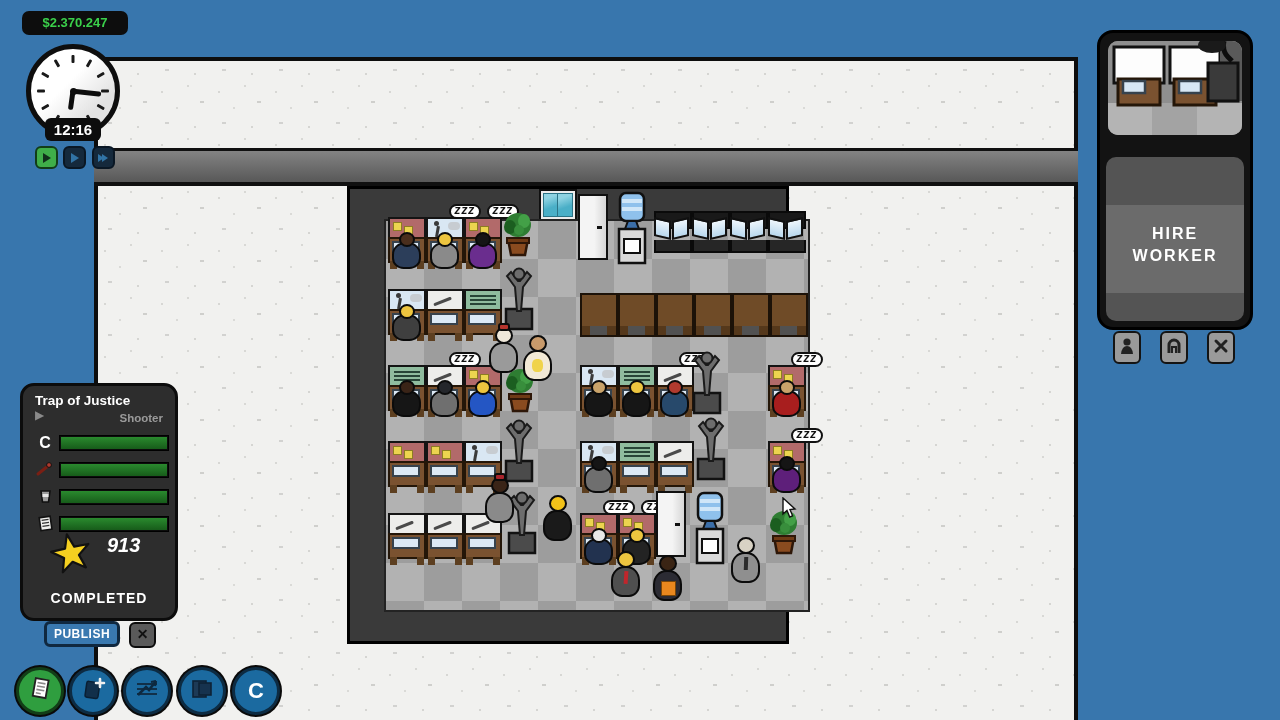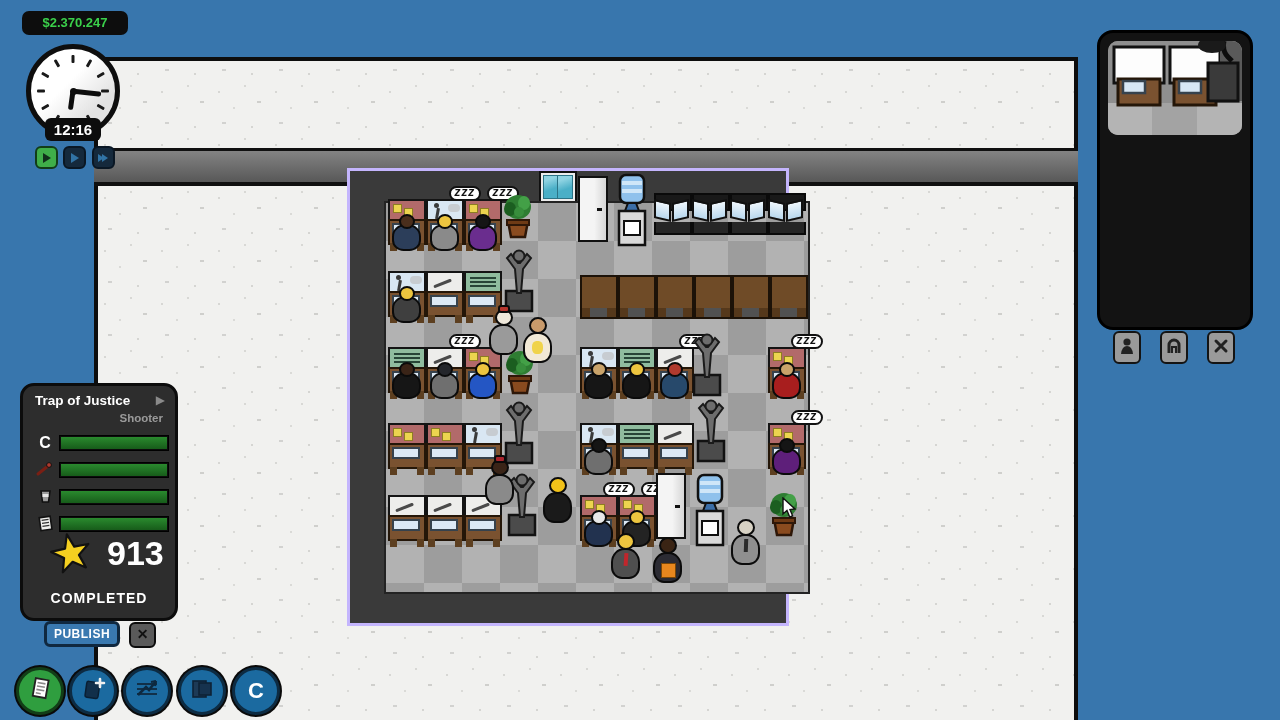--- a/index.html
+++ b/index.html
@@ -14,22 +14,22 @@
       radial-gradient(ellipse 3px 1.3px at 47px 41px,#cfcfcc 70%,transparent 71%),
       radial-gradient(ellipse 2px 1px at 22px 47px,#dadad7 70%,transparent 71%),
       radial-gradient(ellipse 2.6px 1.1px at 40px 13px,#d5d5d2 70%,transparent 71%),
       radial-gradient(ellipse 2.2px 1px at 7px 31px,#d7d7d4 70%,transparent 71%);
     background-size:57px 53px;
     border:4px solid #0d0d0d;border-bottom:none;box-sizing:border-box;}
   .wall-band{position:absolute;left:94px;top:148px;width:984px;height:38px;
     background:linear-gradient(#838383,#585858);
     border-top:3px solid #101010;border-bottom:4px solid #101010;box-sizing:border-box;}
   
-  .office{position:absolute;left:347px;top:168px;width:442px;height:458px;
-    background:#3a3a3a;border:3px solid #c4b5fd;box-sizing:border-box;}
+  .office{position:absolute;left:347px;top:186px;width:442px;height:458px;
+    background:#3a3a3a;border:3px solid #000000;box-sizing:border-box;}
   .floor{position:absolute;left:34px;top:30px;width:422px;height:389px;
     background:repeating-conic-gradient(#b2b2b2 0% 25%, #9d9d9d 0% 50%);
     background-size:76px 76px;border:2px solid #232323;}
   .office-window{position:absolute;left:189px;top:0px;width:38px;height:32px;
     background:#ececec;border:2.5px solid #101010;box-sizing:border-box;}
   .office-window .pane{position:absolute;top:2px;bottom:2px;width:14px;
     background:linear-gradient(160deg,#8fd3e2 20%,#4aafc7 60%);border:1px solid #2b7386;}
   .office-window .pane.l{left:2px}.office-window .pane.r{right:2px}
   
   .obj{position:absolute;}
@@ -105,32 +105,32 @@
   .speed-btn.play1{left:35px;background:#3fae49;border-color:#123d18}
   .speed-btn.play2{left:63px;background:#15293c}
   .speed-btn.ffwd{left:92px;background:#15293c}
   .tri{width:0;height:0;border-style:solid;border-width:5px 0 5px 8px;}
   .tri.dark{border-color:transparent transparent transparent #10301a;}
   .tri.blue{border-color:transparent transparent transparent #3173a5;}
   .tri.small{border-width:4px 0 4px 6px;margin-left:-2px}
   
   .project-panel{position:absolute;left:20px;top:383px;width:158px;height:238px;background:#2d2d2d;
     border:3px solid #0c0c0c;border-radius:14px;box-sizing:border-box;color:#fff;}
-  .pp-title-row{position:absolute;left:12px;top:7px;right:10px;display:flex;align-items:flex-start;}
+  .pp-title-row{position:absolute;left:12px;top:7px;right:10px;display:flex;align-items:flex-start;flex-direction:column;}
   .pp-title{font-weight:700;font-size:13.5px;flex:1;}
   .pp-arrow{color:#8a8a8a;font-size:12px;}
   .pp-genre{position:absolute;right:12px;top:26px;color:#9a9a9a;font-size:11.5px;font-weight:700;}
   .bar-row{position:absolute;left:10px;width:138px;height:18px;}
   .bar-icon{position:absolute;left:0;top:0;width:24px;height:18px;text-align:center;
     font-weight:700;font-size:16px;line-height:18px;}
   .bar-track{position:absolute;left:26px;top:1px;width:110px;height:16px;background:#0c0c0c;
     border:1.5px solid #000;box-sizing:border-box;}
   .bar-fill{position:absolute;left:1px;top:1px;bottom:1px;background:linear-gradient(#2a8a2e,#175c1a);}
   .pp-star{position:absolute;left:26px;top:146px;}
-  .pp-score{position:absolute;left:84px;top:148px;font-weight:700;font-size:34px;}
+  .pp-score{position:absolute;left:84px;top:148px;font-weight:700;font-size:20px;font-style:italic;}
   .pp-status{position:absolute;left:0;right:0;top:204px;text-align:center;font-weight:700;
     font-size:14px;letter-spacing:1px;}
   .publish-btn{position:absolute;left:44px;top:621px;width:76px;height:26px;background:#3a79b0;
     border:3px solid #10283f;border-radius:6px;box-sizing:border-box;color:#fff;font-weight:700;
     font-size:12px;text-align:center;line-height:20px;letter-spacing:.5px;cursor:pointer;}
   .panel-close{position:absolute;left:129px;top:622px;width:27px;height:26px;background:#5a5a5a;
     border:2.5px solid #0c0c0c;border-radius:6px;box-sizing:border-box;color:#111;font-weight:700;
     font-size:14px;text-align:center;line-height:20px;cursor:pointer;}
   
   .tool-btn{position:absolute;top:667px;width:48px;height:48px;border-radius:50%;box-sizing:border-box;
@@ -805,19 +805,26 @@
       <rect x="10" y="38" width="42" height="26" fill="#7a5230" stroke="#241608" stroke-width="3"></rect>
       <rect x="15" y="40" width="22" height="12" fill="#d8e7f4" stroke="#36424d" stroke-width="2.5"></rect>
       <rect x="66" y="38" width="42" height="26" fill="#7a5230" stroke="#241608" stroke-width="3"></rect>
       <rect x="71" y="40" width="22" height="12" fill="#d8e7f4" stroke="#36424d" stroke-width="2.5"></rect>
       <rect x="112" y="0" width="22" height="60" fill="#5a5a5a"></rect>
       <rect x="100" y="22" width="30" height="38" fill="#3a3a3a" stroke="#111" stroke-width="3"></rect>
       <path d="M116 0 q-2 10 4 16 l4 4" stroke="#0d0d0d" stroke-width="5" fill="none"></path>
       <ellipse cx="104" cy="4" rx="14" ry="8" fill="#1a1a1a"></ellipse>
     </svg>
   </div>
+  <div class="hire-body">
+    <div class="hire-mid"></div>
+    <div class="hire-label">
+      <div>HIRE</div>
+      <div>WORKER</div>
+    </div>
+  </div>
 </div>
 
 <div class="cursor" id="cursor" style="left: 781px; top: 497px;">
   <svg width="16" height="22">
       <path d="M2 1 L2 17 L6 13.5 L8.7 20 L11.6 18.8 L9 12.5 L14 12 Z" fill="#fff" stroke="#111" stroke-width="1.4"></path>
     </svg>
 </div>
 
 </body></html>

